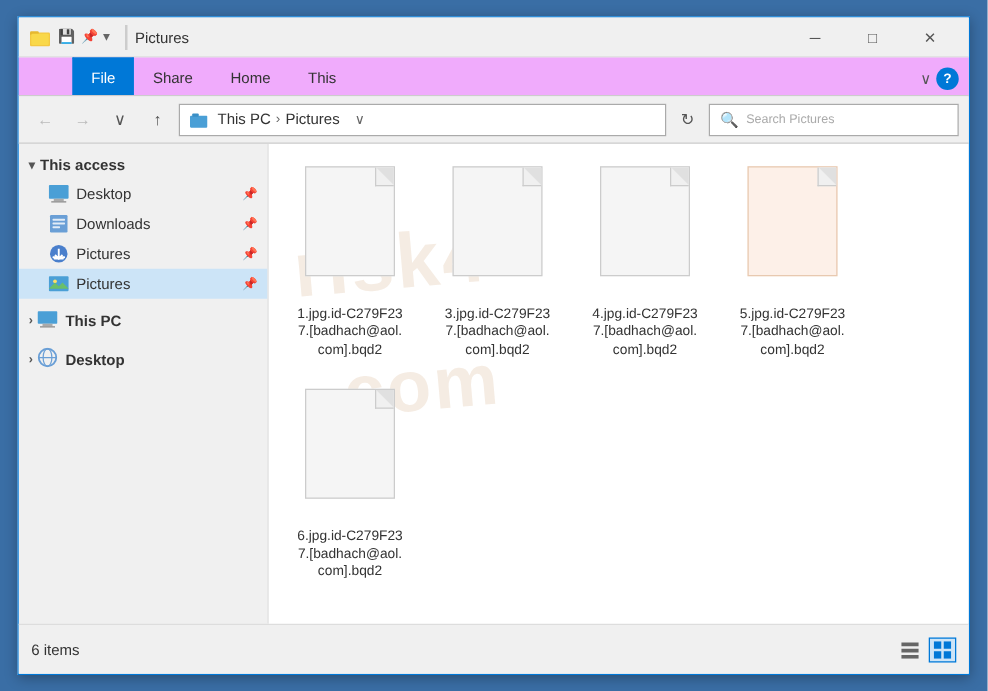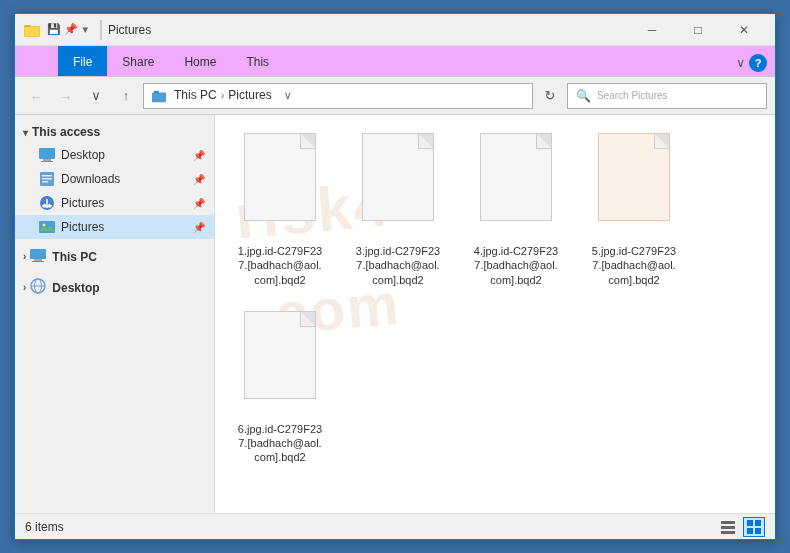--- a/index.html
+++ b/index.html
@@ -301,21 +301,21 @@
     .file-name {
       font-size: 11px;
       color: #333;
       text-align: center;
       margin-top: 21px;
       word-break: break-word;
       line-height: 1.3;
     }
     
     .status-bar {
-      height: 26px;
+      height: 40px;
       background: #f0f0f0;
       border-top: 1px solid #ddd;
       display: flex;
       align-items: center;
       padding: 0 10px;
       font-size: 12px;
       color: #333;
     }
     .status-bar-right {
       margin-left: auto;

